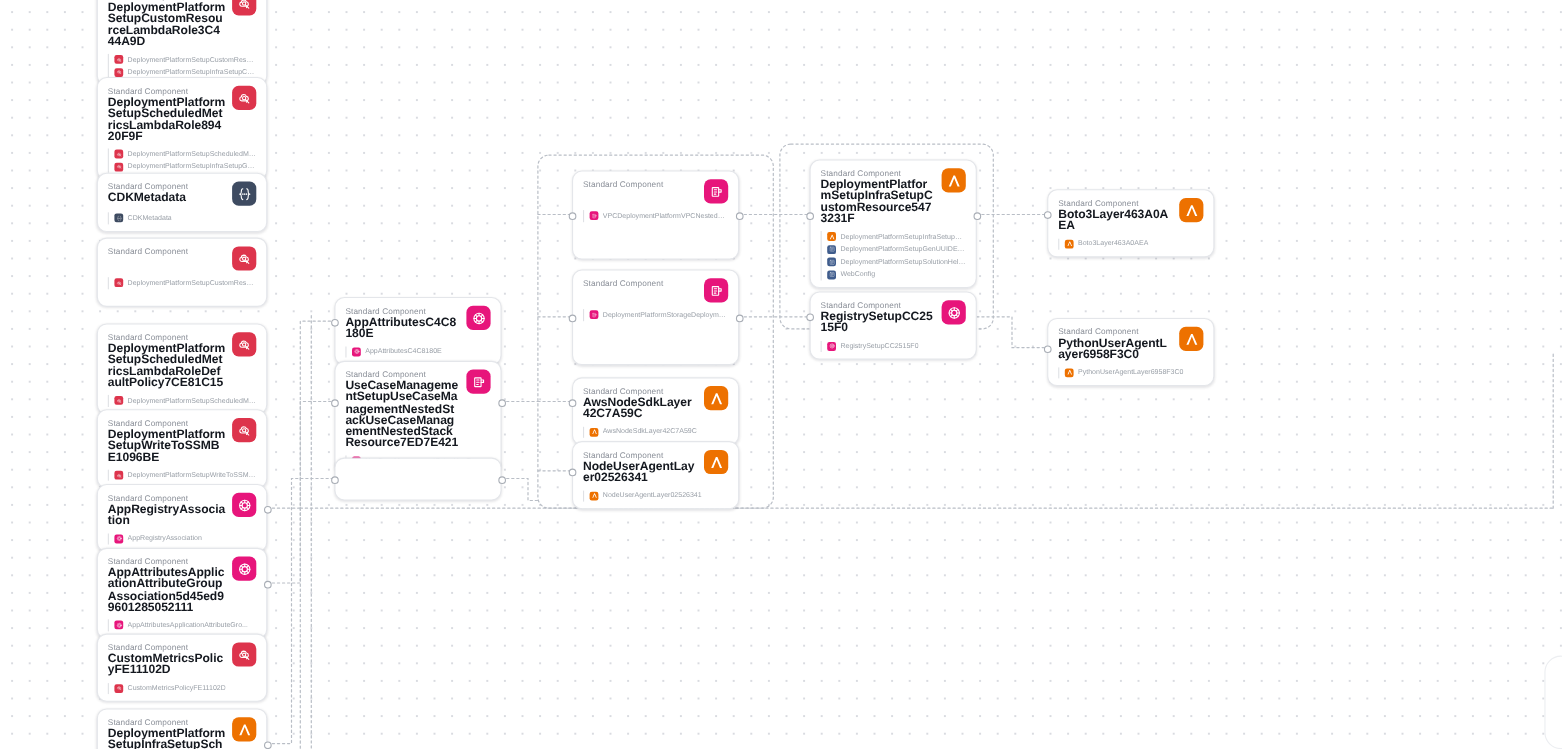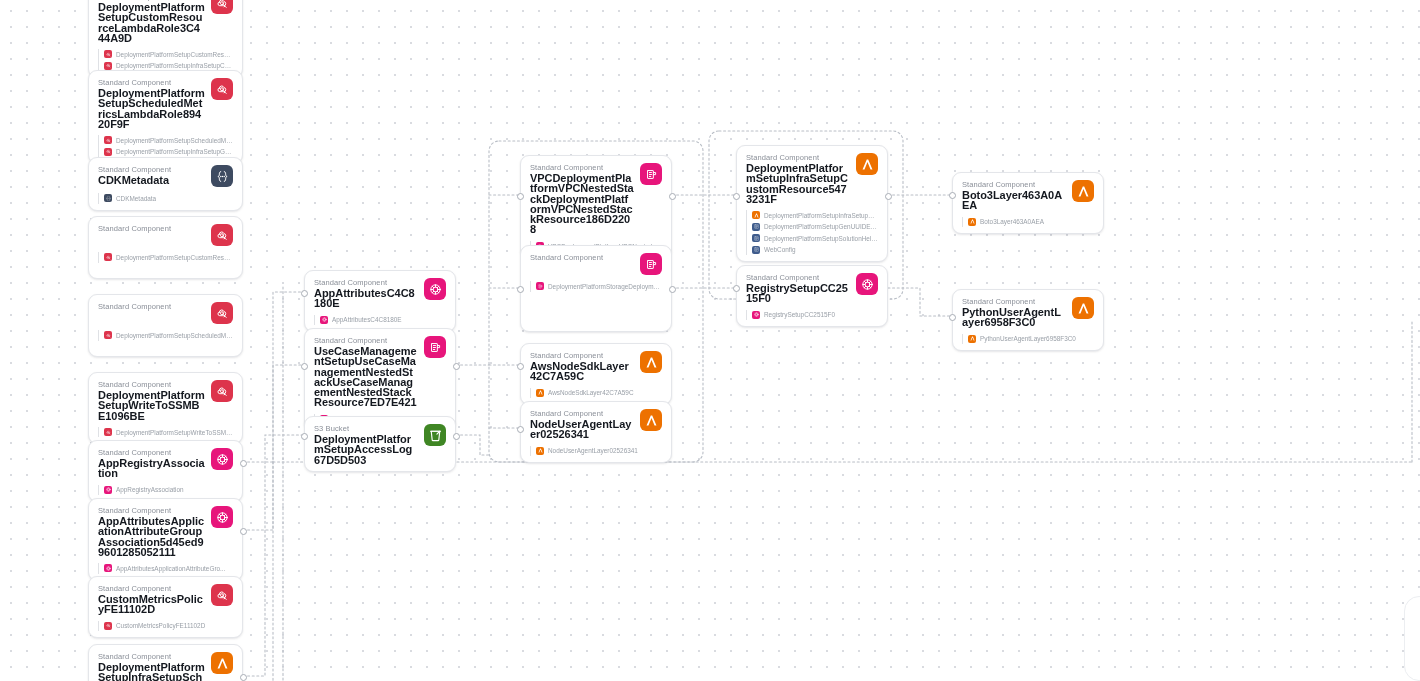--- a/index.html
+++ b/index.html
@@ -280,20 +280,21 @@
               </svg>
             </span>
             <span class="child-label">DeploymentPlatformSetupCustomResourc...</span>
           </div>
         </div>
       </div>
       <div class="node" style="left: 88px; top: 294px; width: 155px; min-height: 63px;">
         <div class="hdr">
           <div class="hdr-text">
             <div class="kind">Standard Component</div>
+            <div class="title">DeploymentPlatformSetupScheduledMetricsLambdaRoleDefaultPolicy7CE81C15</div>
           </div>
           <div class="svc" style="background: rgb(221, 52, 76);">
             <svg width="17" height="17" viewBox="0 0 24 24">
               <path d="M7.6 10.2 a3.3 3.3 0 0 1 3.2 -3.2 a3.4 3.4 0 0 1 3.2 2.3 a2.9 2.9 0 0 1 2.6 2.9 a2.9 2.9 0 0 1 -2.9 2.9 h-5.6 a2.7 2.7 0 0 1 -0.5 -5.3 z" stroke="#ffffff" fill="none" stroke-width="1.4" stroke-linecap="round" stroke-linejoin="round"></path>
               <circle cx="11.2" cy="11.6" r="2.1" stroke="#ffffff" fill="none" stroke-width="1.4" stroke-linecap="round" stroke-linejoin="round"></circle>
               <path d="M12.8 13.2 L17.2 17.6" stroke="#ffffff" fill="none" stroke-width="1.4" stroke-linecap="round" stroke-linejoin="round"></path>
               <path d="M15.3 15.7 L14.2 16.8" stroke="#ffffff" fill="none" stroke-width="1.4" stroke-linecap="round" stroke-linejoin="round"></path>
             </svg>
           </div>
         </div>
@@ -496,41 +497,27 @@
                 <path d="M9.0 9.2 h3.0 M9.0 12 h3.0 M9.0 14.8 h2.0" stroke="#ffffff" fill="none" stroke-width="1" stroke-linecap="round" stroke-linejoin="round"></path>
               </svg>
             </span>
             <span class="child-label">UseCaseManagementSetupUseCaseManagem...</span>
           </div>
         </div>
         <span class="port" style="top: 33.5px; left: -4.5px;"></span>
         <span class="port" style="top: 33.5px; right: -4.5px;"></span>
       </div>
       <div class="node" style="left: 304px; top: 416px; width: 152px; min-height: 39px;">
-        <div class="hdr">
-          <div class="hdr-text">
-            <div class="kind">S3 Bucket</div>
-            <div class="title">DeploymentPlatformSetupAccessLog67D5D503</div>
-          </div>
-          <div class="svc" style="background: rgb(63, 134, 36);">
-            <svg width="17" height="17" viewBox="0 0 24 24">
-              <path d="M6 6 h12 l-1.3 12.2 a1.2 1.2 0 0 1 -1.2 1.1 h-7 a1.2 1.2 0 0 1 -1.2 -1.1 Z" fill="none" stroke="#ffffff" stroke-width="1.6"></path>
-              <path d="M5 6 h14" stroke="#ffffff" stroke-width="1.6" stroke-linecap="round"></path>
-              <path d="M14 10 l4 -4" stroke="#ffffff" stroke-width="1.6" stroke-linecap="round"></path>
-            </svg>
-          </div>
-        </div>
         <span class="port" style="top: 15.5px; left: -4.5px;"></span>
         <span class="port" style="top: 15.5px; right: -4.5px;"></span>
       </div>
       <div class="node" style="left: 520px; top: 155px; width: 152px; min-height: 81px;">
         <div class="hdr">
           <div class="hdr-text">
             <div class="kind">Standard Component</div>
-            <div class="title">VPCDeploymentPlatformVPCNestedStackDeploymentPlatformVPCNestedStackResource186D2208</div>
           </div>
           <div class="svc" style="background: rgb(231, 21, 123);">
             <svg width="17" height="17" viewBox="0 0 24 24">
               <rect x="6.4" y="6.4" width="8.2" height="11.2" rx="0.6" stroke="#ffffff" fill="none" stroke-width="1.4" stroke-linecap="round" stroke-linejoin="round"></rect>
               <path d="M14.6 9.2 h3.2 v3.0 h-3.2" stroke="#ffffff" fill="none" stroke-width="1.4" stroke-linecap="round" stroke-linejoin="round"></path>
               <path d="M9.0 9.2 h3.0 M9.0 12 h3.0 M9.0 14.8 h2.0" stroke="#ffffff" fill="none" stroke-width="1.4" stroke-linecap="round" stroke-linejoin="round"></path>
             </svg>
           </div>
         </div>
         <div class="children">

